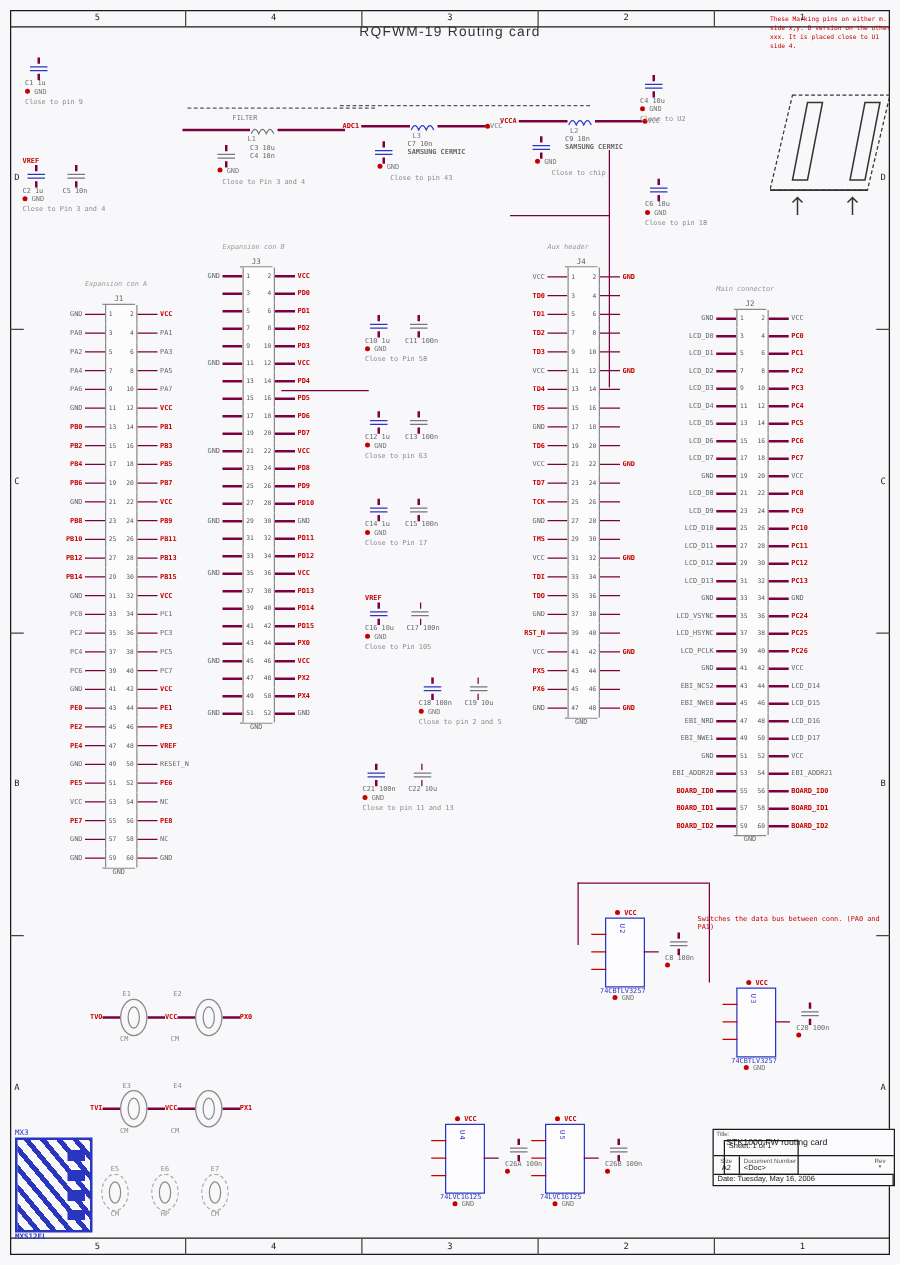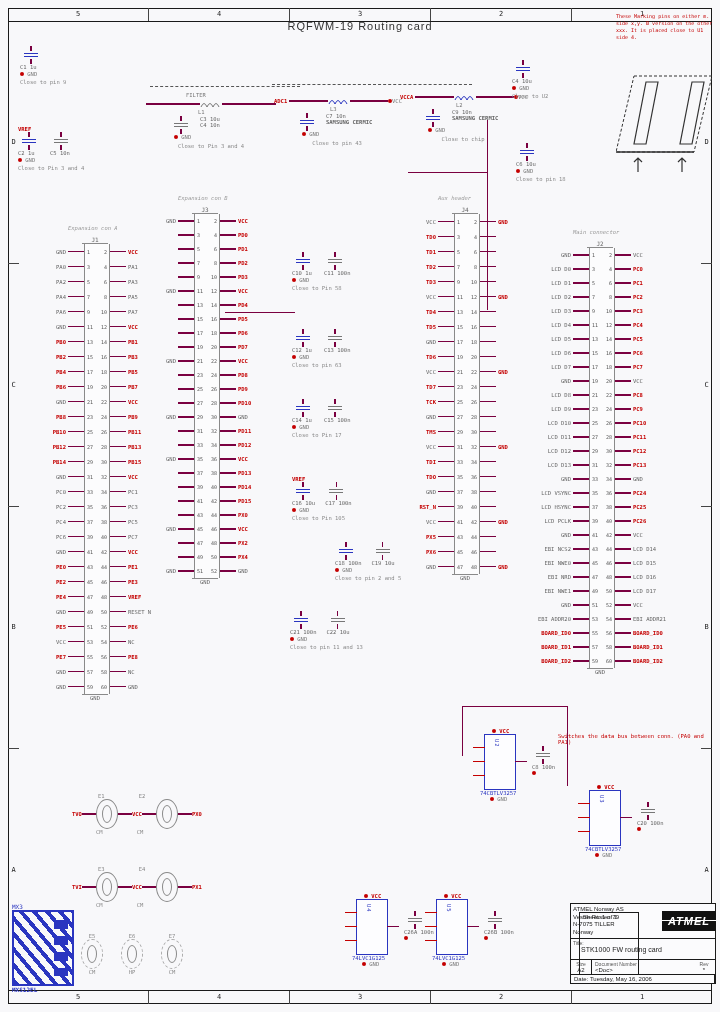--- a/index.html
+++ b/index.html
@@ -1836,32 +1836,20 @@
     </div>
     </div>
 
   <div class="pcb">
     <div class="top">MX3</div>
     <div class="art"></div>
     <div class="name">MXS12EL</div>
   </div>
 
   <div class="tb">
-    <div class="r1">
-      <div class="comp">
-
-      <div>ATMEL Norway AS</div>
-          <div>Vestre Rosten 79</div>
-          <div>N-7075 TILLER</div>
-          <div>Norway</div>
-        </div>
-      <div class="logo">
-        <span class="atmel">ATMEL</span>
-      </div>
-    </div>
     <div class="r2">
       <span class="lab">Title:</span>
       <div class="t">STK1000 FW routing card</div>
     </div>
     <div class="r3">
       <div class="sz">
         <span class="lab">Size</span>
         <span>A2</span>
       </div>
       <div class="docn">

